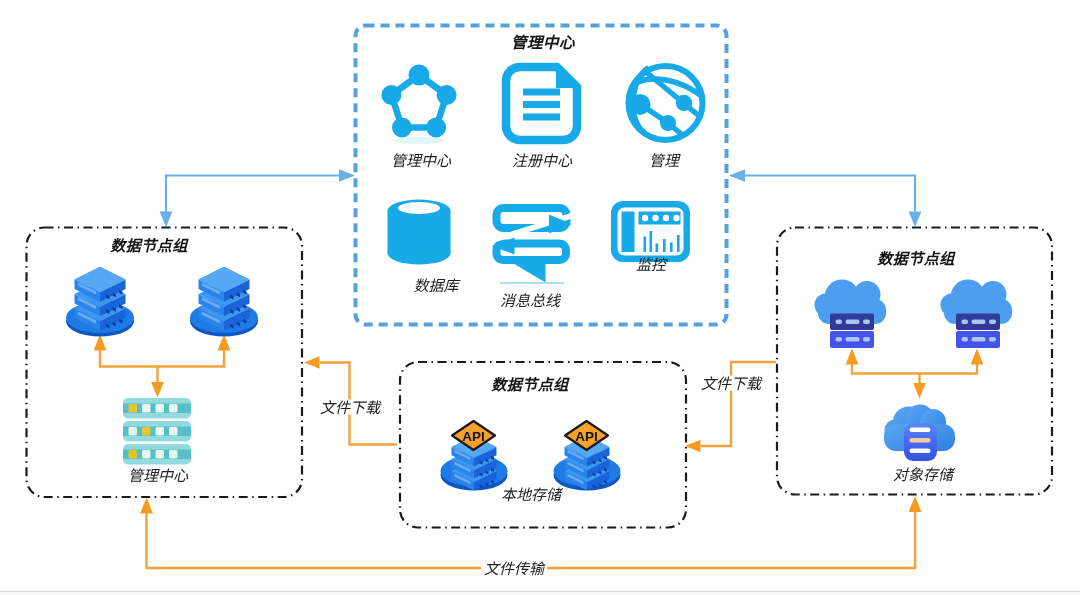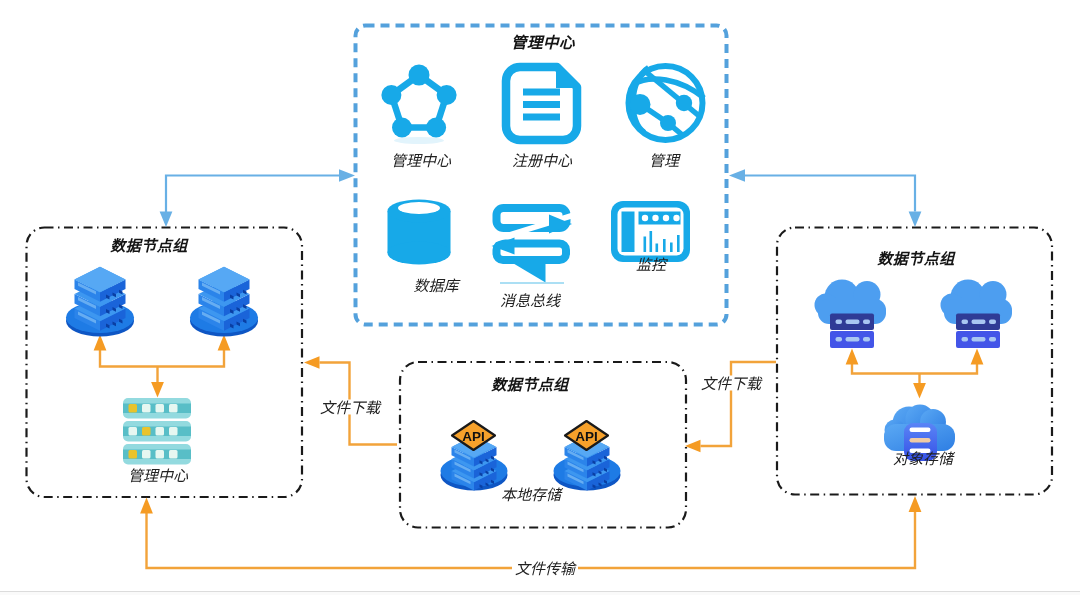--- a/index.html
+++ b/index.html
@@ -279,22 +279,22 @@
 <div class="lbl" style="left:436px;top:285px">数据库</div>
 <div class="lbl" style="left:530px;top:300px">消息总线</div>
 <div class="lbl" style="left:651px;top:264px">监控</div>
 
 <div class="lbl title" style="left:149px;top:244.5px">数据节点组</div>
 <div class="lbl title" style="left:530px;top:384px">数据节点组</div>
 <div class="lbl title" style="left:916px;top:258px">数据节点组</div>
 
 <div class="lbl" style="left:158px;top:475px">管理中心</div>
 <div class="lbl" style="left:531px;top:494px">本地存储</div>
-<div class="lbl" style="left:923px;top:458px">对象存储</div>
+<div class="lbl" style="left:923px;top:474px">对象存储</div>
 
 <div class="lbl online" style="left:350px;top:407px">文件下载</div>
 <div class="lbl online" style="left:731px;top:383px">文件下载</div>
-<div class="lbl online" style="left:545px;top:567.5px">文件传输</div>
+<div class="lbl online" style="left:514px;top:567.5px">文件传输</div>
 
 <div id="page-edge-line"></div>
 <div id="page-edge-below"></div>
 
 </div>
 
 </body></html>

